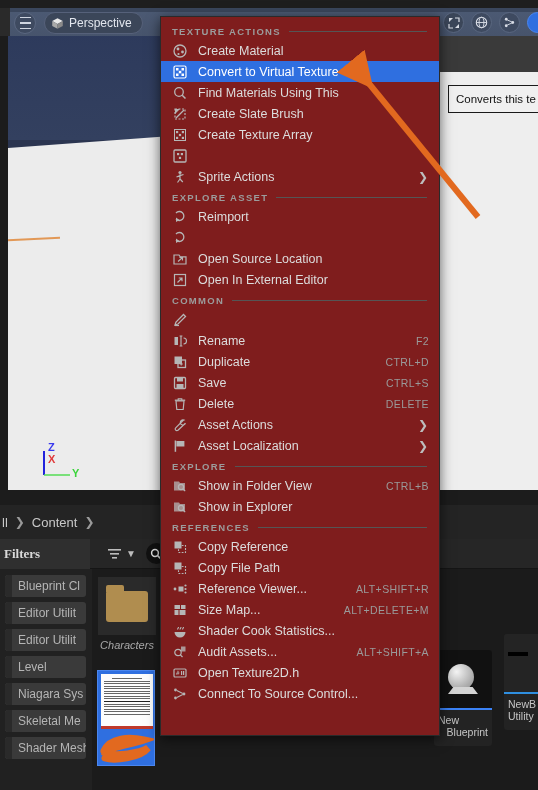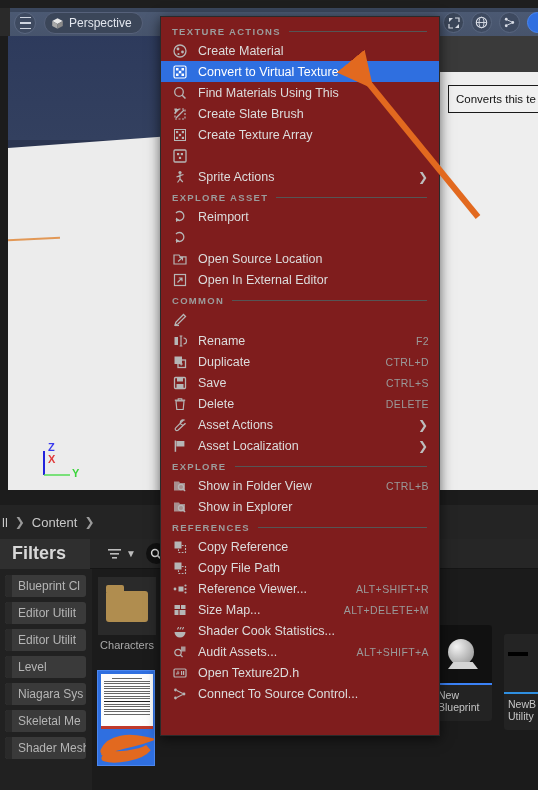--- a/index.html
+++ b/index.html
@@ -103,22 +103,22 @@
     position:absolute; left:0; top:34px; width:538px; height:251px;
     background:#1b1b1b;
   }
   .filters-bar {
     position:absolute; left:0; top:0; width:538px; height:30px;
     background:#262626; border-bottom:1px solid #151515;
     display:flex; align-items:center;
   }
   .filters-btn {
     width:90px; height:30px; background:#2f2f2f;
-    display:flex; align-items:center; padding-left:12px;
-    color:#d8d8d8; font-size:18px; font-weight:bold;
+    display:flex; align-items:center; padding-left:4px;
+    color:#d8d8d8; font-size:13px; font-weight:bold;font-family:Liberation Serif, serif;
   }
   .filt-icon-grp { display:flex; align-items:center; gap:4px; margin-left:17px; color:#b9b9b9; }
   .search-circle {
     width:21px; height:21px; border-radius:50%; background:#111;
     margin-left:10px; display:flex; align-items:center; justify-content:center;
   }
   .filters-col {
     position:absolute; left:0; top:30px; width:92px; height:221px;
     background:#212121; padding-top:6px;
   }
@@ -130,21 +130,21 @@
   }
   .filter-chip::before {
     content:""; position:absolute; left:0; top:0; width:7px; height:22px;
     background:#2a2a2a; border-radius:3px 0 0 3px;
   }
   .assets-area {
     position:absolute; left:92px; top:30px; width:446px; height:221px;
     background:#1b1b1b;
   }
   .asset {
-    position:absolute; width:58px;
+    position:absolute; width:58px;font-style:italic;
   }
   .asset-thumb {
     width:58px; height:58px; background:#2a2a2a;
     display:flex; align-items:center; justify-content:center;
   }
   .asset-label {
     margin-top:4px; text-align:center; color:#a9a9a9; font-size:11px;
     line-height:12px;
   }
   .folder-shape {
@@ -377,30 +377,30 @@
               <div class="tex-line"></div>
             <div class="tex-line"></div>
               <div class="tex-line"></div>
           </div>
           <div class="tex-red"></div>
           <svg class="scribble" viewBox="0 0 54 33">
             <path d="M4 20 C10 6, 30 6, 44 9 C30 14, 10 15, 6 22 C16 26, 40 22, 48 17 C40 27, 14 30, 5 27" stroke="#e2691f" stroke-width="7" fill="none" stroke-linecap="round"></path>
           </svg>
         </div>
 
-        <div class="bp-card" style="left:342px;top:56px;">
+        <div class="bp-card" style="left:342px;top:81px;">
           <div class="bp-thumb">
             <div>
               <div class="sphere"></div>
               <div class="sphere-base"></div>
             </div>
           </div>
           <div class="bp-accent"></div>
           <div class="bp-name">New</div>
-          <div class="bp-name" style="padding-top:0;">Blueprint</div>
+          <div class="bp-name" style="padding-top:0;text-align:right;">Blueprint</div>
         </div>
 
         <div class="bp-card" style="left:412px;top:65px;">
           <div class="bp-thumb" style="background:#242424;align-items:flex-start;justify-content:flex-start;">
             <div style="width:20px;height:4px;background:#000;margin:18px 0 0 4px;"></div>
           </div>
           <div class="bp-accent" style="background:#2f8fe0;"></div>
           <div class="bp-name">NewB</div>
           <div class="bp-name" style="padding-top:0;">Utility</div>
         </div>

